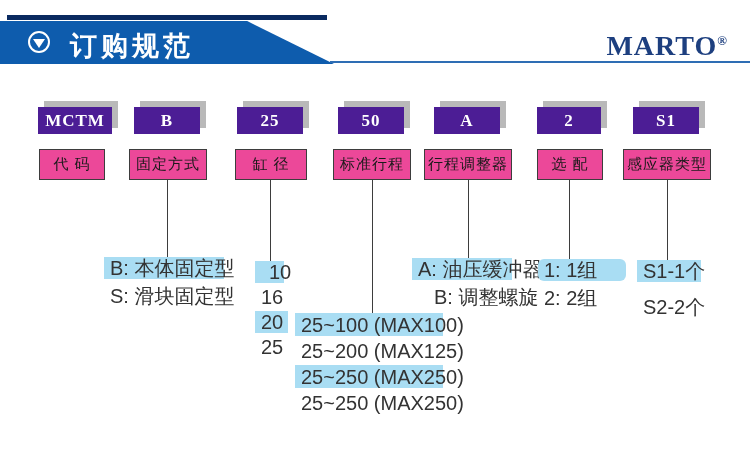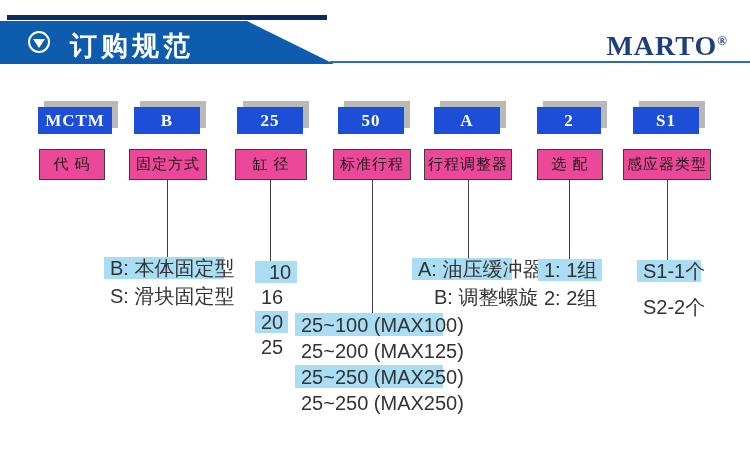--- a/index.html
+++ b/index.html
@@ -25,21 +25,21 @@
     letter-spacing:4px;white-space:nowrap;
   }
   .brand{
     position:absolute;right:22px;top:30px;color:#1d3f7f;font-size:28px;font-weight:bold;
     font-family:"Liberation Serif","DejaVu Serif",serif;letter-spacing:1px;white-space:nowrap;
   }
   .brand sup{font-size:13px;vertical-align:super;line-height:0;}
   
   .codebox-shadow{position:absolute;background:#b9b9b9;height:27px;}
   .codebox{
-    position:absolute;height:27px;background:#1d4ed8;color:#fff;display:flex;align-items:center;justify-content:center;
+    position:absolute;height:27px;background:#4c1d95;color:#fff;display:flex;align-items:center;justify-content:center;
     font-family:"Liberation Serif","DejaVu Serif",serif;font-size:17px;font-weight:bold;letter-spacing:1px;
   }
   
   .labelbox{
     position:absolute;top:149px;height:29px;background:#ec4899;border:1px solid #3d3d3d;box-sizing:content-box;
     display:flex;align-items:center;justify-content:center;font-size:15px;color:#1a1a1a;letter-spacing:1px;white-space:nowrap;
   }
   
   .vline{position:absolute;width:1px;background:#3d3d3d;top:180px;}
   
@@ -99,40 +99,40 @@
   <div class="vline" style="left:468px;height:79px;"></div>
   <div class="vline" style="left:569px;height:80px;"></div>
   <div class="vline" style="left:667px;height:81px;"></div>
 
   <div class="opts" style="left:104px;top:257px;gap:6px;">
     <div class="opt hl" style="width:120px;">B: 本体固定型</div>
     <div class="opt" style="width:120px;">S: 滑块固定型</div>
   </div>
 
   <div class="opts" style="left:255px;top:261px;gap:3px;">
-    <div class="opt hl" style="width:42px;padding-left:14px;">10</div>
+    <div class="opt hl" style="width:29px;padding-left:14px;">10</div>
     <div class="opt" style="width:33px;">16</div>
     <div class="opt hl" style="width:33px;">20</div>
     <div class="opt" style="width:33px;">25</div>
   </div>
 
   <div class="opts" style="left:295px;top:313px;gap:3px;">
     <div class="opt hl" style="width:148px;height:23px;">25~100 (MAX100)</div>
     <div class="opt" style="width:148px;height:23px;">25~200 (MAX125)</div>
     <div class="opt hl" style="width:148px;height:23px;">25~250 (MAX250)</div>
     <div class="opt" style="width:148px;height:23px;">25~250 (MAX250)</div>
   </div>
 
   <div class="opts" style="left:412px;top:258px;gap:6px;">
     <div class="opt hl" style="width:100px;">A: 油压缓冲器</div>
     <div class="opt" style="width:100px;margin-left:16px;">B: 调整螺旋</div>
   </div>
 
   <div class="opts" style="left:538px;top:259px;gap:6px;">
-    <div class="opt hl" style="width:64px;">1: 1组</div>
+    <div class="opt hl" style="width:88px;border-radius:6px;">1: 1组</div>
     <div class="opt" style="width:64px;">2: 2组</div>
   </div>
 
   <div class="opts" style="left:637px;top:260px;gap:14px;">
     <div class="opt hl" style="width:64px;">S1-1个</div>
     <div class="opt" style="width:64px;">S2-2个</div>
   </div>
 
 </div>
 

